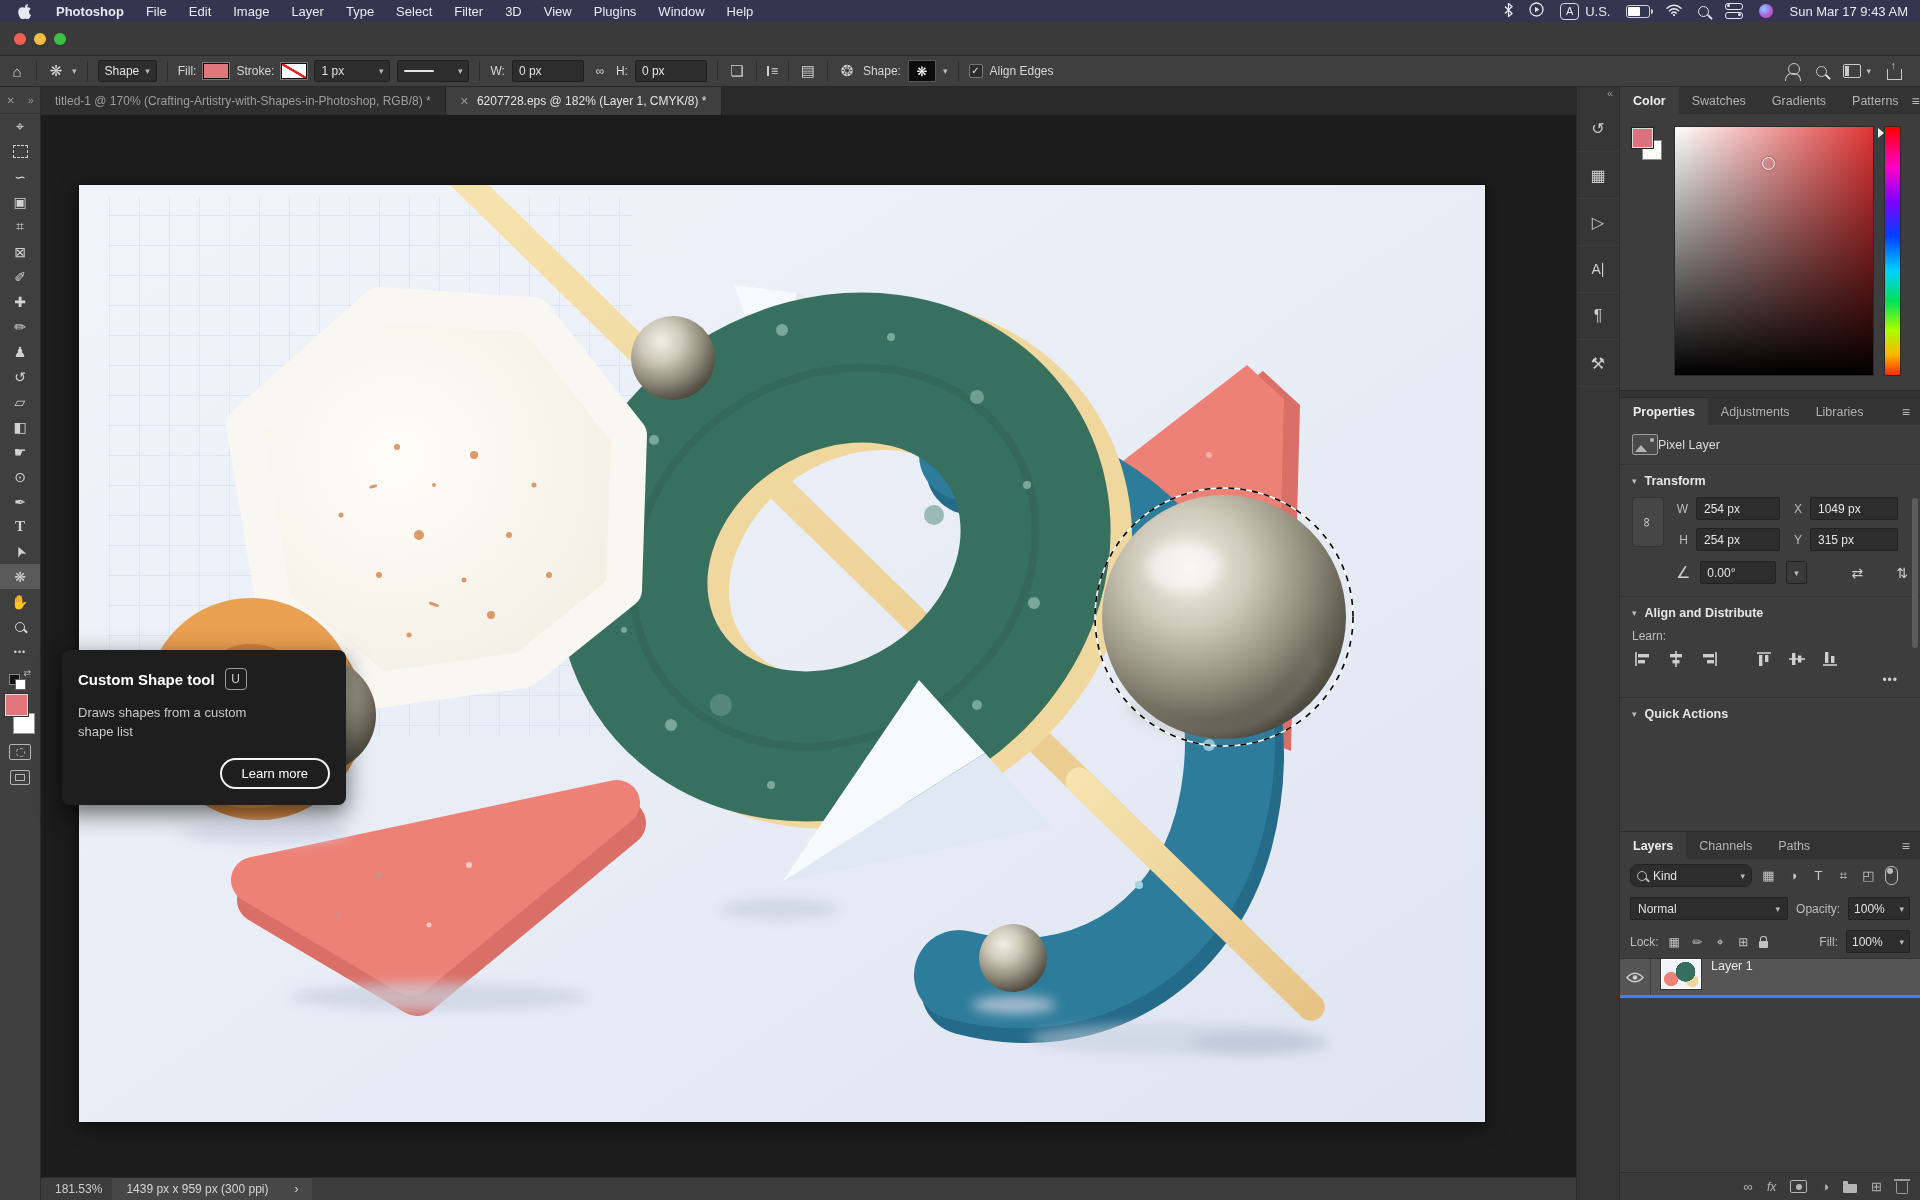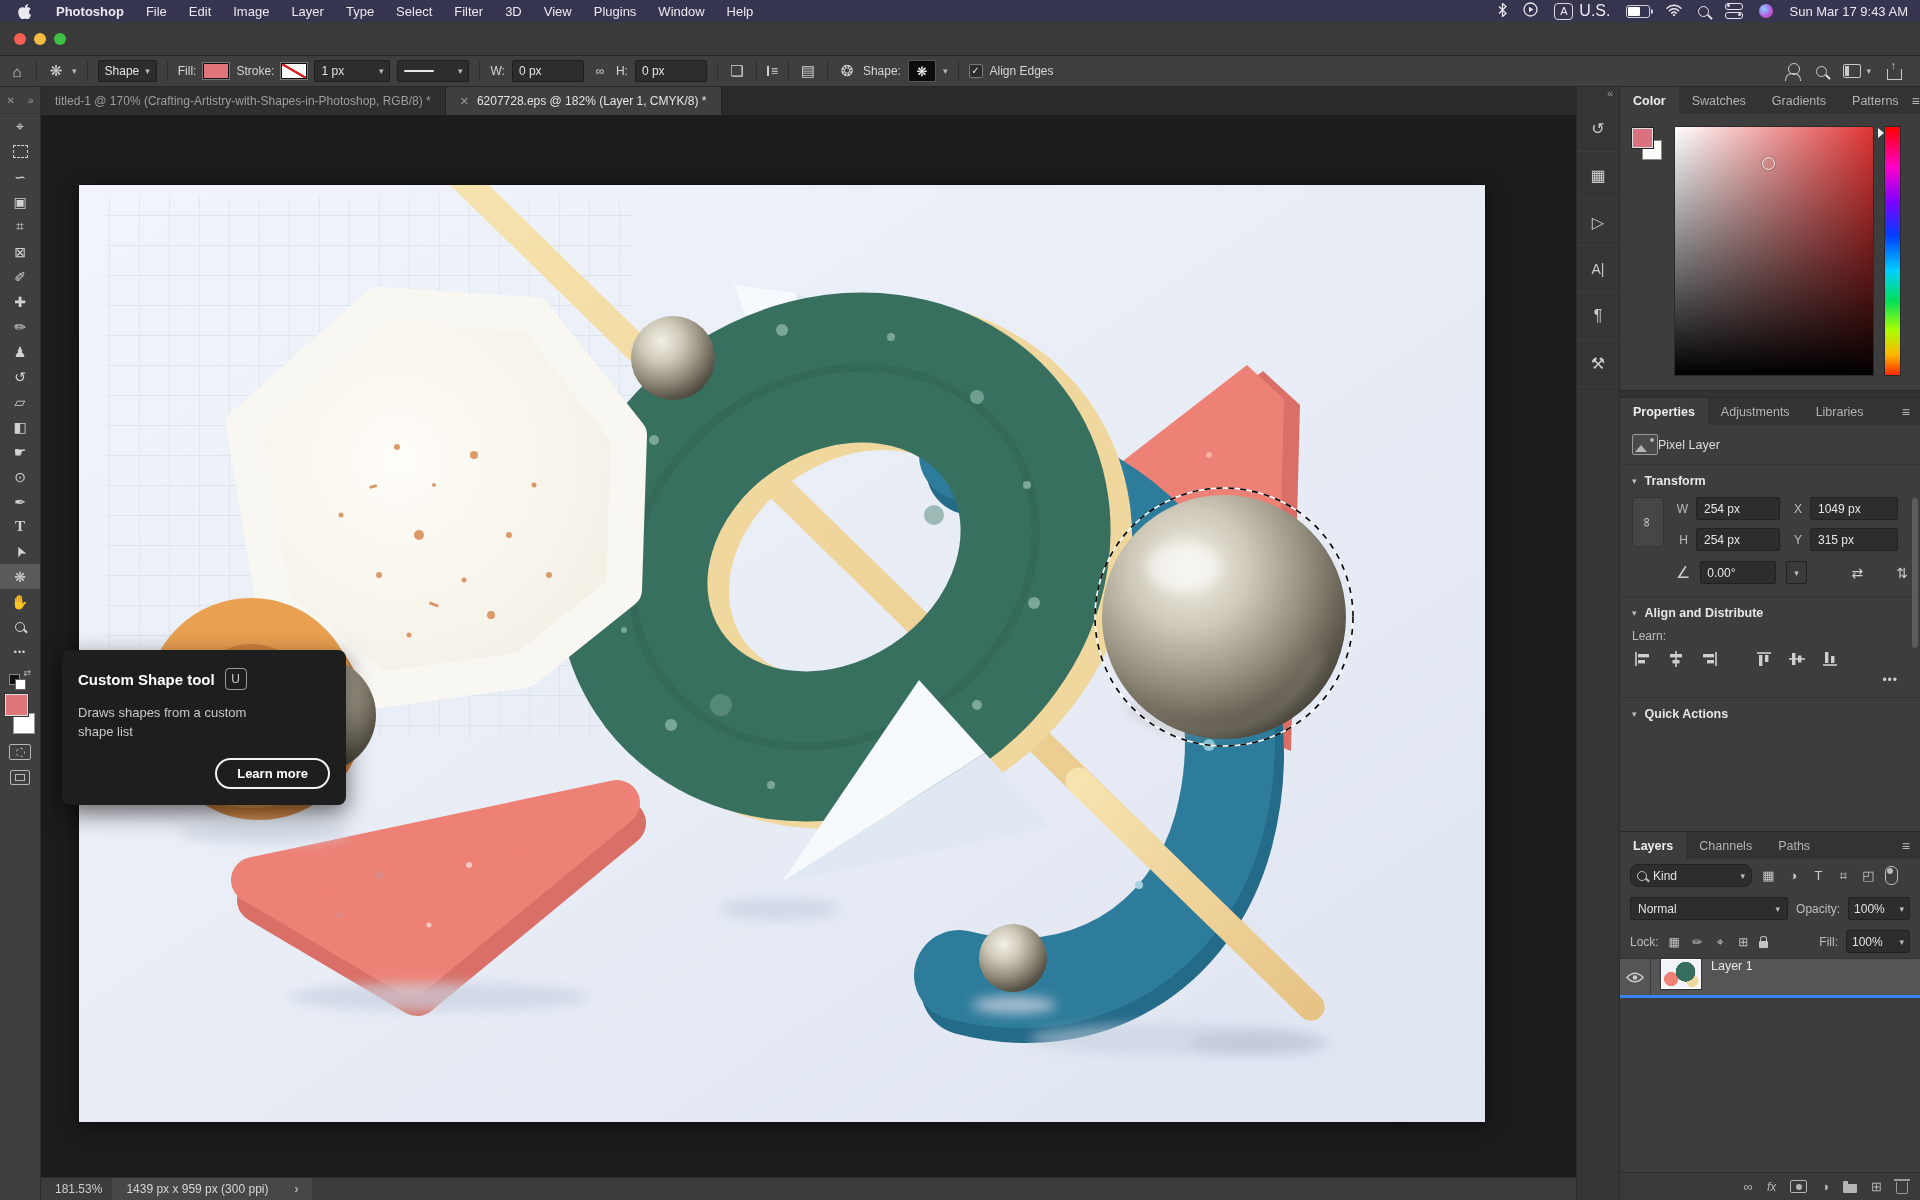--- a/index.html
+++ b/index.html
@@ -9,21 +9,21 @@
 
   
   .menubar{height:22px;background:#35354f;display:flex;align-items:center;
     color:#e9e9f2;font-size:13px;padding:0 12px;flex:0 0 auto}
   .menubar .apple{margin:0 14px 0 6px;display:flex;align-items:center}
   .menu-item{padding:0 11px;white-space:nowrap}
   .menu-item.first{font-weight:bold}
   .mb-right{margin-left:auto;display:flex;align-items:center;gap:16px;color:#e9e9f2}
   .kbd-badge{border:1.4px solid #d8d8e2;border-radius:4px;width:17px;height:15px;
     display:flex;align-items:center;justify-content:center;font-size:11px}
-  .mb-lang{font-size:16px}
+  .mb-lang{font-size:13px}
   .battery{width:22px;height:11px;border:1.4px solid #cfcfda;border-radius:3px;position:relative}
   .battery::before{content:"";position:absolute;left:1px;top:1px;bottom:1px;width:12px;background:#fff;border-radius:1px}
   .battery::after{content:"";position:absolute;right:-4px;top:3px;width:2px;height:5px;background:#cfcfda;border-radius:0 2px 2px 0}
   .mag{display:inline-block;width:9px;height:9px;border:1.8px solid #e6e6ef;border-radius:50%;position:relative}
   .mag::after{content:"";position:absolute;width:6px;height:1.8px;background:#e6e6ef;transform:rotate(45deg);right:-5px;bottom:-2px}
   .cc-icon{display:flex;flex-direction:column;gap:2px}
   .cc-icon span{width:16px;height:5px;border:1.2px solid #e6e6ef;border-radius:3px;position:relative}
   .cc-icon span::before{content:"";position:absolute;width:3px;height:3px;border-radius:50%;background:#e6e6ef;top:0;left:1px}
   .cc-icon span:last-child::before{left:auto;right:1px}
   .siri{width:14px;height:14px;border-radius:50%;
@@ -211,21 +211,21 @@
 
   
   .tooltip{position:absolute;left:62px;top:650px;width:252px;background:#1e1e1e;border-radius:8px;
     box-shadow:0 8px 24px rgba(0,0,0,.6);padding:18px 16px 16px;z-index:50;color:#fff}
   .tt-titlerow{display:flex;align-items:center;gap:10px}
   .tt-title{font-size:15px;font-weight:bold;color:#fff}
   .tt-key{width:20px;height:20px;border:1.5px solid #9a9a9a;border-radius:4px;color:#cfcfcf;
     font-size:12px;display:flex;align-items:center;justify-content:center}
   .tt-body{margin-top:14px;font-size:13px;color:#c9c9c9;line-height:1.45;width:200px}
   .tt-btnrow{display:flex;justify-content:flex-end;margin-top:16px}
-  .tt-btn{border:2px solid #f2f2f2;border-radius:16px;padding:6px 20px;font-size:13px;font-weight:bold;color:#fff}
+  .tt-btn{border:2px solid #f2f2f2;border-radius:16px;padding:6px 20px;font-size:13px;font-weight:normal;color:#fff}
 
   
   .ants{animation:march .5s linear infinite}
   @keyframes march{to{stroke-dashoffset:-12}}
 </style>
 </head>
 <body>
 
 <div class="app">
 

